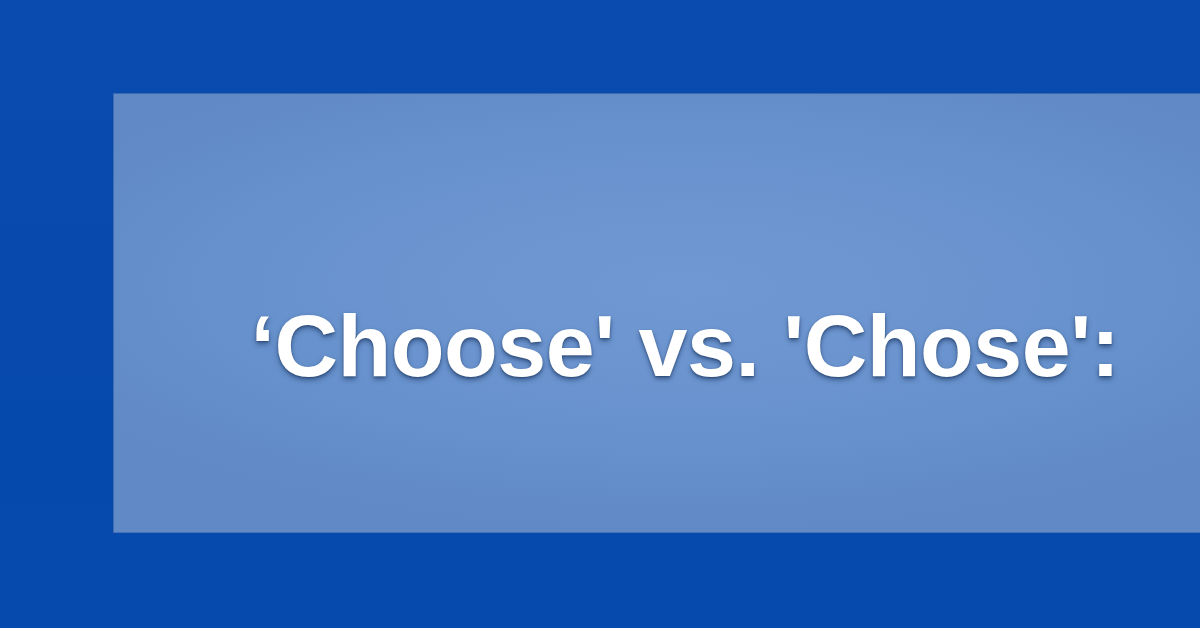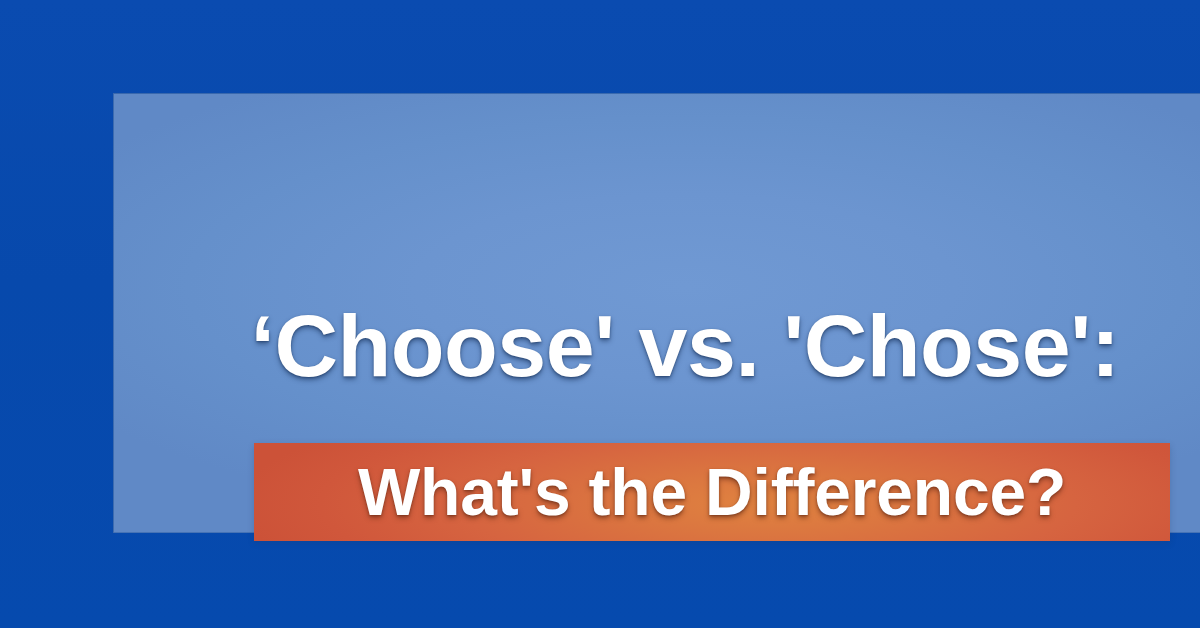--- a/index.html
+++ b/index.html
@@ -119,19 +119,16 @@
 <body>
 
 <div class="banner">
 
   <div class="banner-bg"></div>
 
   <div class="panel">
 
     <div class="headline">‘Choose' vs. 'Chose':</div>
 
-    <div class="subtitle-band">
-      <div class="subtitle">What's the Difference?</div>
-    </div>
 
   </div>
 
 </div>
 
 </body></html>

